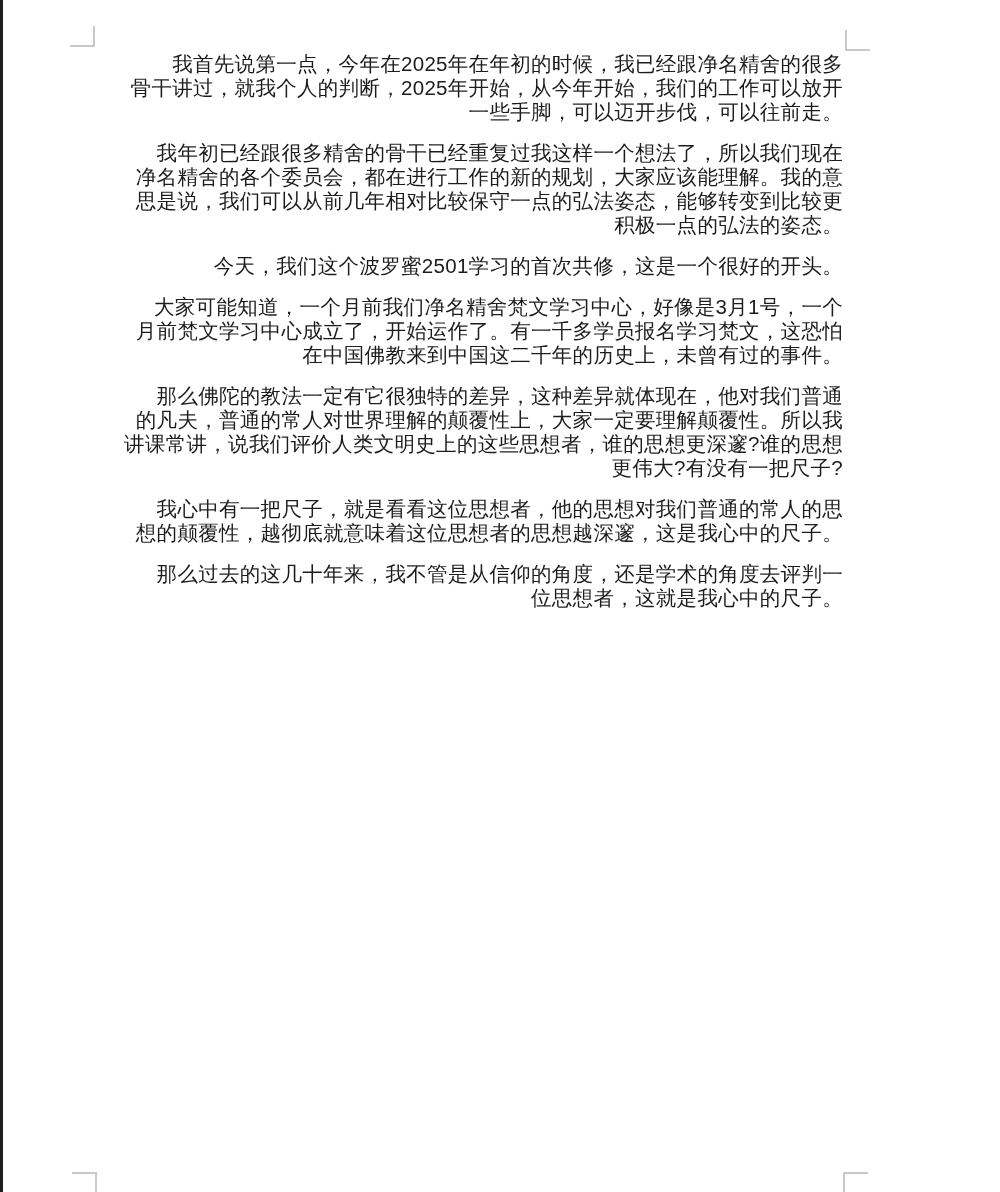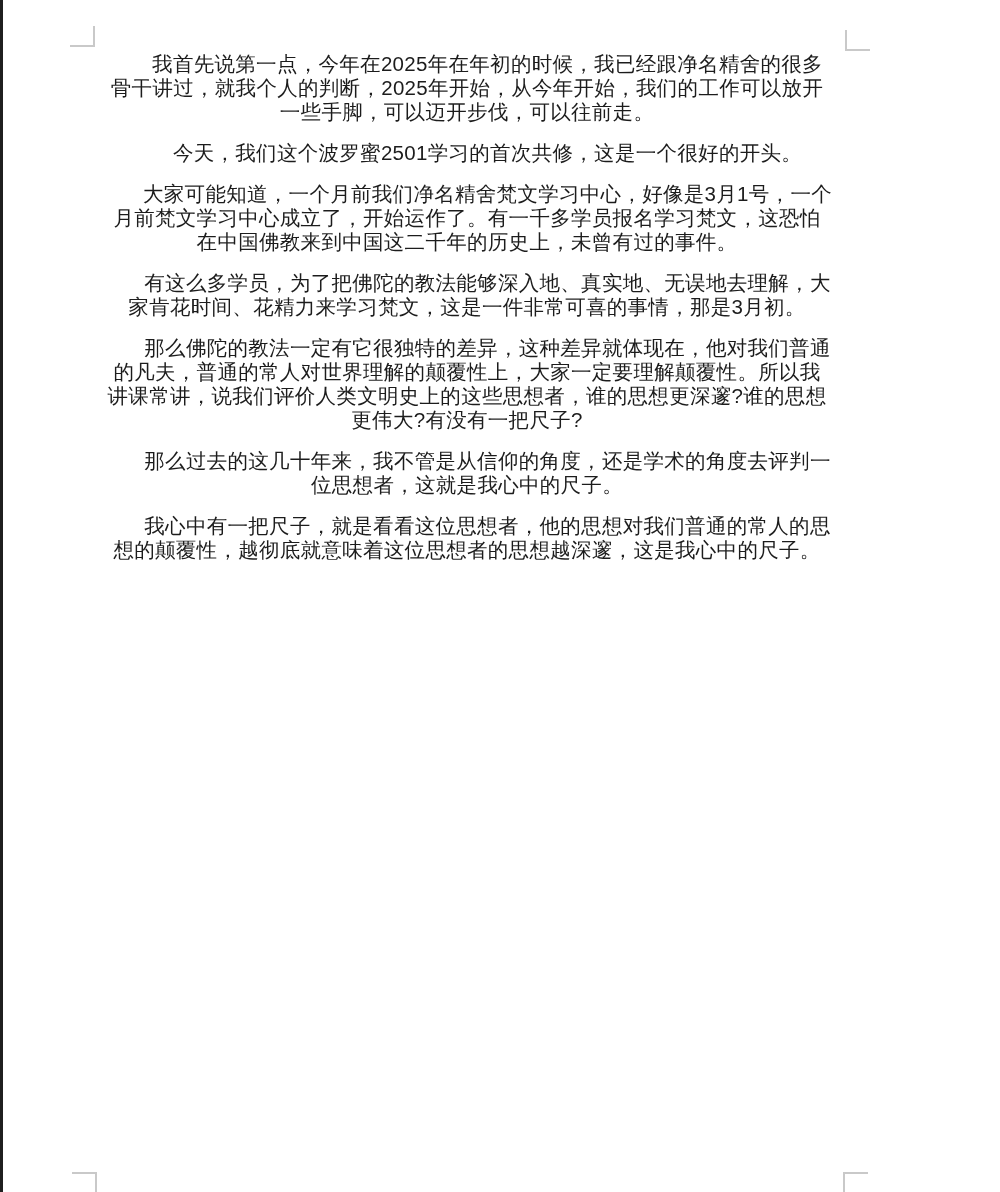--- a/index.html
+++ b/index.html
@@ -66,46 +66,48 @@
     padding-top: 52px;
     color: var(--text-color, #1c1c1c);
   }
   .para {
     margin: 0 0 17px 0;
     font-size: 20.5px;
     line-height: 24px;
     letter-spacing: 0.3px;
     text-indent: 2em;
     white-space: pre-line;   
-    text-align: center;
+    text-align: right;
   }
 </style>
 </head>
 <body>
 
 <div class="page">
   <div class="left-edge"></div>
 
   <div class="crop tl"></div>
   <div class="crop tr"></div>
   <div class="crop bl"></div>
   <div class="crop br"></div>
 
   <div class="content" id="document-body">
       <p class="para">我首先说第一点，今年在2025年在年初的时候，我已经跟净名精舍的很多
 骨干讲过，就我个人的判断，2025年开始，从今年开始，我们的工作可以放开
 一些手脚，可以迈开步伐，可以往前走。</p>
+      <p class="para">我年初已经跟很多精舍的骨干已经重复过我这样一个想法了，所以我们现在
+净名精舍的各个委员会，都在进行工作的新的规划，大家应该能理解。我的意
+思是说，我们可以从前几年相对比较保守一点的弘法姿态，能够转变到比较更
+积极一点的弘法的姿态。</p>
       <p class="para">今天，我们这个波罗蜜2501学习的首次共修，这是一个很好的开头。</p>
       <p class="para">大家可能知道，一个月前我们净名精舍梵文学习中心，好像是3月1号，一个
 月前梵文学习中心成立了，开始运作了。有一千多学员报名学习梵文，这恐怕
 在中国佛教来到中国这二千年的历史上，未曾有过的事件。</p>
-      <p class="para">有这么多学员，为了把佛陀的教法能够深入地、真实地、无误地去理解，大
-家肯花时间、花精力来学习梵文，这是一件非常可喜的事情，那是3月初。</p>
       <p class="para">那么佛陀的教法一定有它很独特的差异，这种差异就体现在，他对我们普通
 的凡夫，普通的常人对世界理解的颠覆性上，大家一定要理解颠覆性。所以我
 讲课常讲，说我们评价人类文明史上的这些思想者，谁的思想更深邃?谁的思想
 更伟大?有没有一把尺子?</p>
+      <p class="para">我心中有一把尺子，就是看看这位思想者，他的思想对我们普通的常人的思
+想的颠覆性，越彻底就意味着这位思想者的思想越深邃，这是我心中的尺子。</p>
       <p class="para">那么过去的这几十年来，我不管是从信仰的角度，还是学术的角度去评判一
 位思想者，这就是我心中的尺子。</p>
-      <p class="para">我心中有一把尺子，就是看看这位思想者，他的思想对我们普通的常人的思
-想的颠覆性，越彻底就意味着这位思想者的思想越深邃，这是我心中的尺子。</p>
     </div>
 </div>
 
 </body></html>

